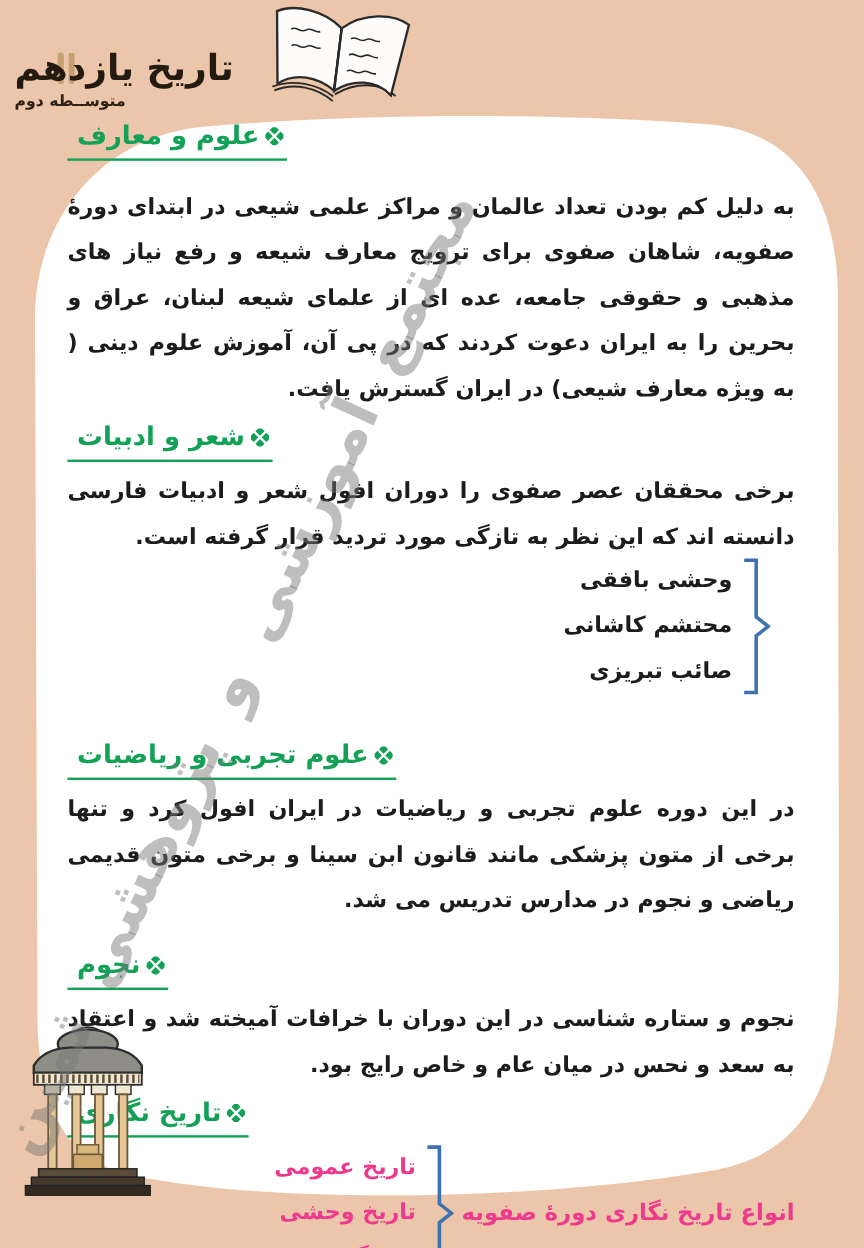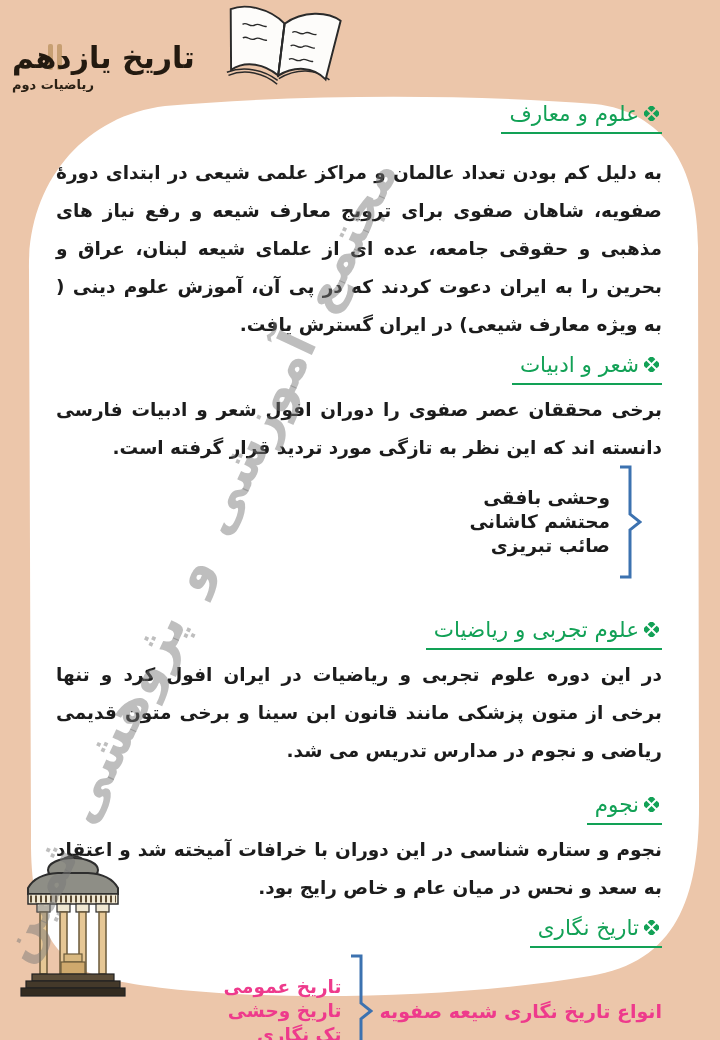--- a/index.html
+++ b/index.html
@@ -23,30 +23,30 @@
   
   .watermark {
     position:absolute; left:-130px; top:458px; width:720px; z-index:30;
     transform:rotate(-65deg);
     font-size:52px; font-weight:bold; text-align:center;
     color:rgba(120,120,120,0.48); letter-spacing:2px; word-spacing:12px;
     white-space:nowrap; pointer-events:none;
   }
   
   .content { position:absolute; top:95px; right:58px; width:606px; z-index:10; color:#1c1c1c; }
-  .sec-h { font-size:21.5px; font-weight:normal; color:#12a156; text-align:right; }
+  .sec-h { font-size:21.5px; font-weight:bold; color:#12a156; text-align:left; }
   .hwrap { display:inline-flex; align-items:center; border-bottom:2.5px solid #12a156; padding:2px 3px 6px 8px; }
   .bullet { width:15px; height:15px; margin-left:5px; flex:0 0 auto; }
   .para { font-size:18.5px; font-weight:bold; line-height:38px; text-align:justify; color:#1c1c1c; }
   .mt6{margin-top:6px}.mt10{margin-top:20px}.mt24{margin-top:34px}
   .s-h1{padding-top:4px}
   .group { display:flex; align-items:center; }
   .group .glabel { font-size:19px; font-weight:bold; margin-left:4px; white-space:nowrap; }
   .brace { width:24px; height:118px; margin:0 2px 0 8px; flex:0 0 auto; }
-  .gitems { display:flex; flex-direction:column; gap:0; font-size:18.5px; font-weight:bold; line-height:24px; text-align:right; }
+  .gitems { display:flex; flex-direction:column; gap:14px; font-size:18.5px; font-weight:bold; line-height:24px; text-align:right; }
   .pink, .pink .glabel, .pink .gitems { color:#ee3a8c; }
   .g1 { margin-top:-4px; padding-right:18px; }
   .g2 { margin-top:4px; padding-right:0; }
   
   .pavilion { position:absolute; left:20px; top:852px; width:106px; height:145px; z-index:15; }
 </style>
 </head>
 <body>
 
 <svg class="blob-layer" viewBox="0 0 720 1040" width="720" height="1040">
@@ -54,21 +54,21 @@
            L 699 800 C 700 895, 678 962, 590 976 C 450 1000, 230 1004, 112 980
            C 48 966, 30 915, 31 835 L 29 270 C 27 185, 82 116, 165 106 Z" fill="#ffffff"></path>
 </svg>
 
 <div class="logo">
   <div class="logo-bars">
       <i></i>
       <i></i>
     </div>
   <div class="logo-title">تاریخ یازدهم</div>
-  <div class="logo-sub">ریاضیات دوم</div>
+  <div class="logo-sub">متوســطه دوم</div>
 </div>
 
 <svg class="book" viewBox="0 0 130 105">
   <g stroke="#2a2a2a" stroke-width="2" fill="none">
     <path d="M14,82 C30,73 50,75 65,85" stroke-width="1.6"></path>
     <path d="M12,79 C29,70 50,72 65,81" stroke-width="1.6"></path>
     <path d="M118,74 C103,64 83,66 66,79" stroke-width="1.6"></path>
     <path d="M65,22 C48,8 22,6 8,14 L16,76 C30,64 50,66 65,76 Z" fill="#fdfcfa"></path>
     <path d="M65,22 C82,6 108,4 122,12 L114,74 C100,62 80,64 65,76 Z" fill="#fdfcfa"></path>
     <line x1="65" y1="22" x2="65" y2="76"></line>
@@ -165,21 +165,21 @@
             <rect x="11.3" y="1.5" width="7.2" height="7.2"></rect>
             <rect x="1.5" y="11.3" width="7.2" height="7.2"></rect>
             <rect x="11.3" y="11.3" width="7.2" height="7.2"></rect>
           </g>
         </svg>
         <span>تاریخ نگاری</span>
       </span>
   </h2>
 
   <div class="group g2 pink">
-    <span class="glabel">انواع تاریخ نگاری شیعه صفویه</span>
+    <span class="glabel">انواع تاریخ نگاری دورۀ صفویه</span>
     <svg class="brace" viewBox="0 0 24 120" preserveAspectRatio="none">
         <path d="M2,4 L12,4 L12,52 L22,60 L12,68 L12,116 L2,116" fill="none" stroke="#3c72b0" stroke-width="3"></path>
       </svg>
     <div class="gitems">
       <span>تاریخ عمومی</span>
       <span>تاریخ وحشی</span>
       <span>تک نگاری</span>
     </div>
   </div>
 

